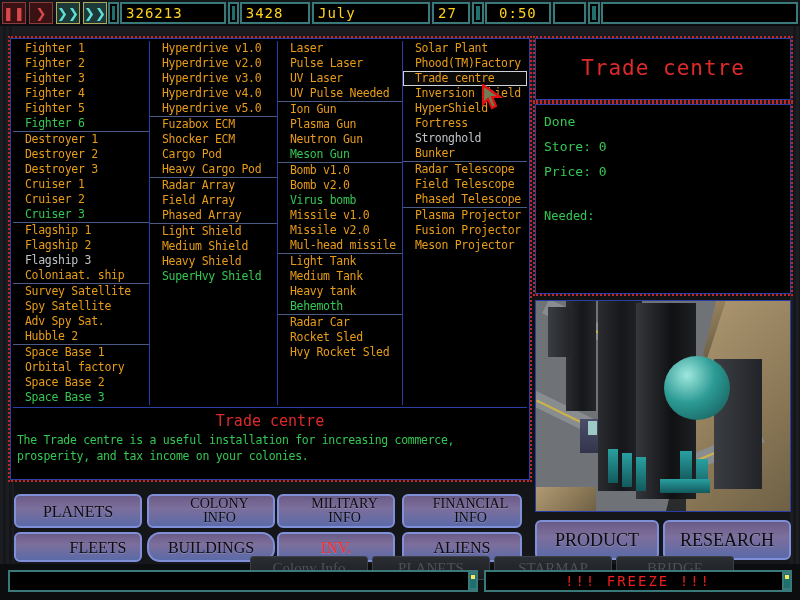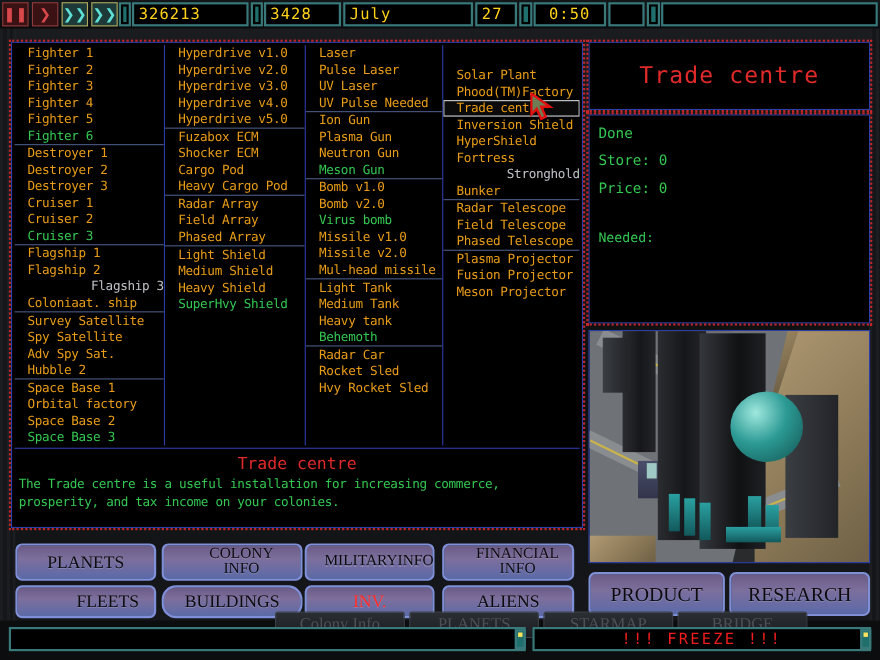--- a/index.html
+++ b/index.html
@@ -37,25 +37,25 @@
   
   #invframe{position:absolute;left:10px;top:38px;width:520px;height:442px;
      background:#000;border:1px solid #2b3ea8;box-sizing:border-box;}
   #invframe::before{content:"";position:absolute;left:-3px;top:-3px;right:-3px;bottom:-3px;
      border:2px dotted #c0262a;pointer-events:none;}
   #cols{position:absolute;left:2px;top:2px;width:514px;height:364px;display:flex;}
   .col{position:relative;height:364px;overflow:hidden;border-right:1px solid #2b3ea8;}
   #col1{width:136px;}
   #col2{width:127px;}
   #col3{width:124px;}
-  #col4{width:124px;border-right:none;margin-top:20px;}
+  #col4{width:124px;border-right:none;}
   .item{font-size:11.5px;line-height:15px;height:15px;padding-left:12px;white-space:nowrap;
      color:#e89c18;font-family:"DejaVu Sans Mono",monospace;letter-spacing:-0.3px;}
   .item.avail{color:#34c752;}
-  .item.dis{color:#bfc3c7;text-align:right;}
+  .item.dis{color:#bfc3c7;}
   .item.sel{outline:1px solid #cfd3d7;outline-offset:-1px;background:#0a0a0a;}
   .grp{border-bottom:1px solid #4a5a86;}
 
   
   #descbox{position:absolute;left:2px;top:368px;width:514px;height:70px;background:#000;
      border-top:1px solid #2b3ea8;box-sizing:border-box;}
   #desctitle{text-align:center;color:#e02a2a;font-size:15px;margin-top:4px;
      font-family:"DejaVu Sans Mono",monospace;}
   #desctext{color:#34c752;font-size:11.5px;line-height:16px;padding:2px 4px 0 4px;
      font-family:"DejaVu Sans Mono",monospace;letter-spacing:-0.3px;}
@@ -339,21 +339,21 @@
   </div>
 
   <div id="navgrid">
       <div class="btn" style="left: 14px; top: 494px; width: 128px; height: 34px; flex-direction: column;">
         <span>PLANETS</span>
       </div>
       <div class="btn two" style="left: 147px; top: 494px; width: 128px; height: 34px; flex-direction: column;">
         <span>COLONY</span>
         <span>INFO</span>
       </div>
-      <div class="btn two" style="left: 277px; top: 494px; width: 118px; height: 34px; flex-direction: row;">
+      <div class="btn two" style="left: 277px; top: 494px; width: 118px; height: 34px; flex-direction: column;">
         <span>MILITARY</span>
         <span>INFO</span>
       </div>
       <div class="btn two" style="left: 402px; top: 494px; width: 120px; height: 34px; flex-direction: column;">
         <span>FINANCIAL</span>
         <span>INFO</span>
       </div>
       <div class="btn" style="left: 14px; top: 532px; width: 128px; height: 30px; flex-direction: column; padding-left: 40px;">
         <span>FLEETS</span>
       </div>

